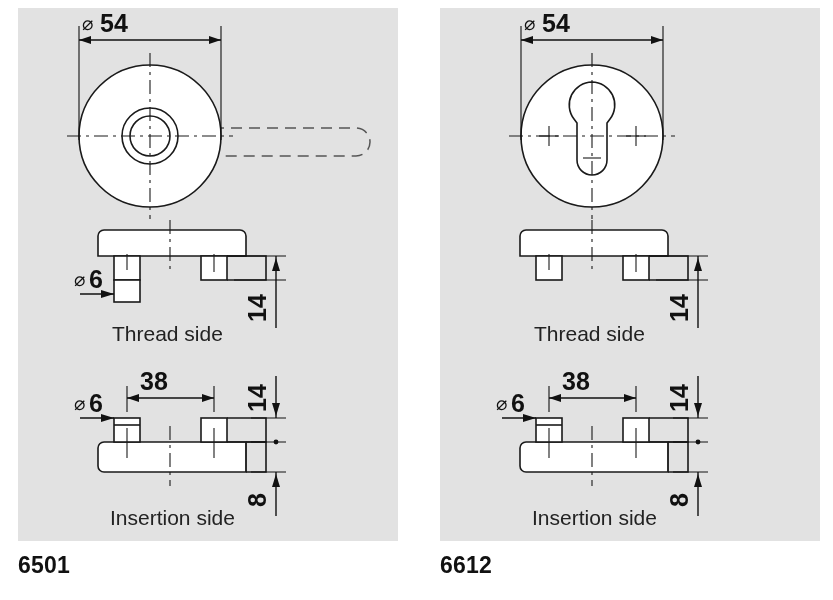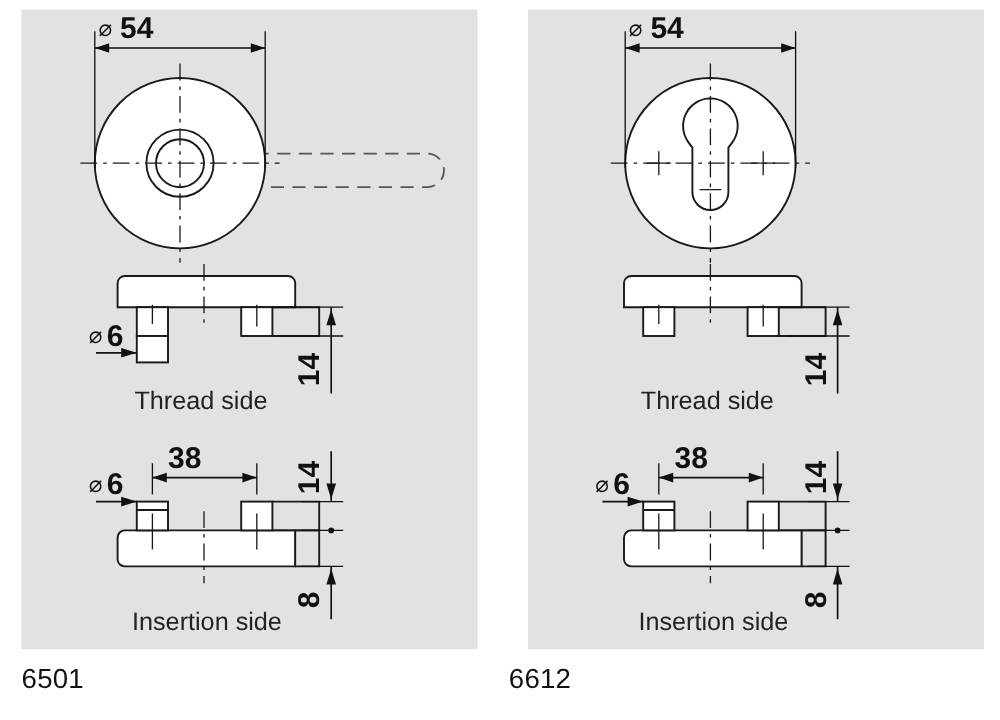--- a/index.html
+++ b/index.html
@@ -20,27 +20,27 @@
   }
   #panel-left{left:18px;}
   #panel-right{left:440px;}
 
   .panel svg{display:block;width:380px;height:533px;}
 
   .caption{
     position:absolute;
     top:554px;
     font-size:23px;
-    font-weight:normal;
+    font-weight:bold;
     color:#111111;
     letter-spacing:0.2px;
     line-height:1;
   }
   #caption-left{left:18px;}
-  #caption-right{left:424px;}
+  #caption-right{left:440px;}
 
   
   .obj{fill:#ffffff;stroke:#1a1a1a;stroke-width:1.6;}
   .objline{fill:none;stroke:#1a1a1a;stroke-width:1.6;}
   .thin{fill:none;stroke:#1a1a1a;stroke-width:1.1;}
   .center{fill:none;stroke:#1a1a1a;stroke-width:1.1;stroke-dasharray:14 5 3 5;}
   .centerS{fill:none;stroke:#1a1a1a;stroke-width:1.1;}
   .ghost{fill:none;stroke:#555555;stroke-width:1.5;stroke-dasharray:11 7;}
   .dimline{fill:none;stroke:#111111;stroke-width:1.4;}
   .ext{fill:none;stroke:#111111;stroke-width:1.1;}

